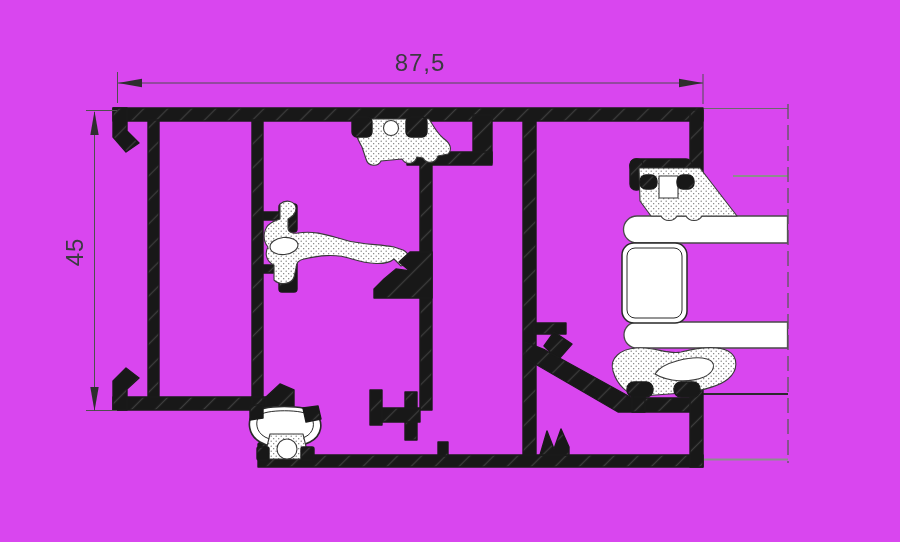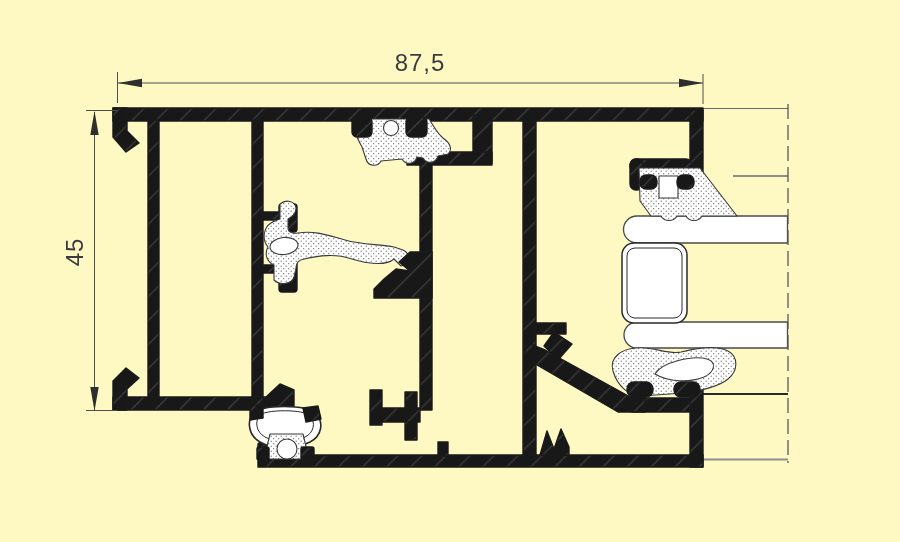--- a/index.html
+++ b/index.html
@@ -1,17 +1,17 @@
 <!DOCTYPE html>
 <html><head>
 <meta charset="utf-8">
 <style>
   html,body{margin:0;padding:0;background:#ffffff;}
   .canvas{
-    position:relative;width:900px;height:542px;background:#fef9c3;overflow:hidden;
+    position:relative;width:900px;height:542px;background:#d946ef;overflow:hidden;
     font-family:"Liberation Sans", sans-serif;
   }
   svg{position:absolute;left:0;top:0;display:block;}
   text.dim{
     font-family:"Liberation Sans", sans-serif;
     font-size:24px;
     letter-spacing:1px;
     fill:#3b3b40;
   }
 </style>

